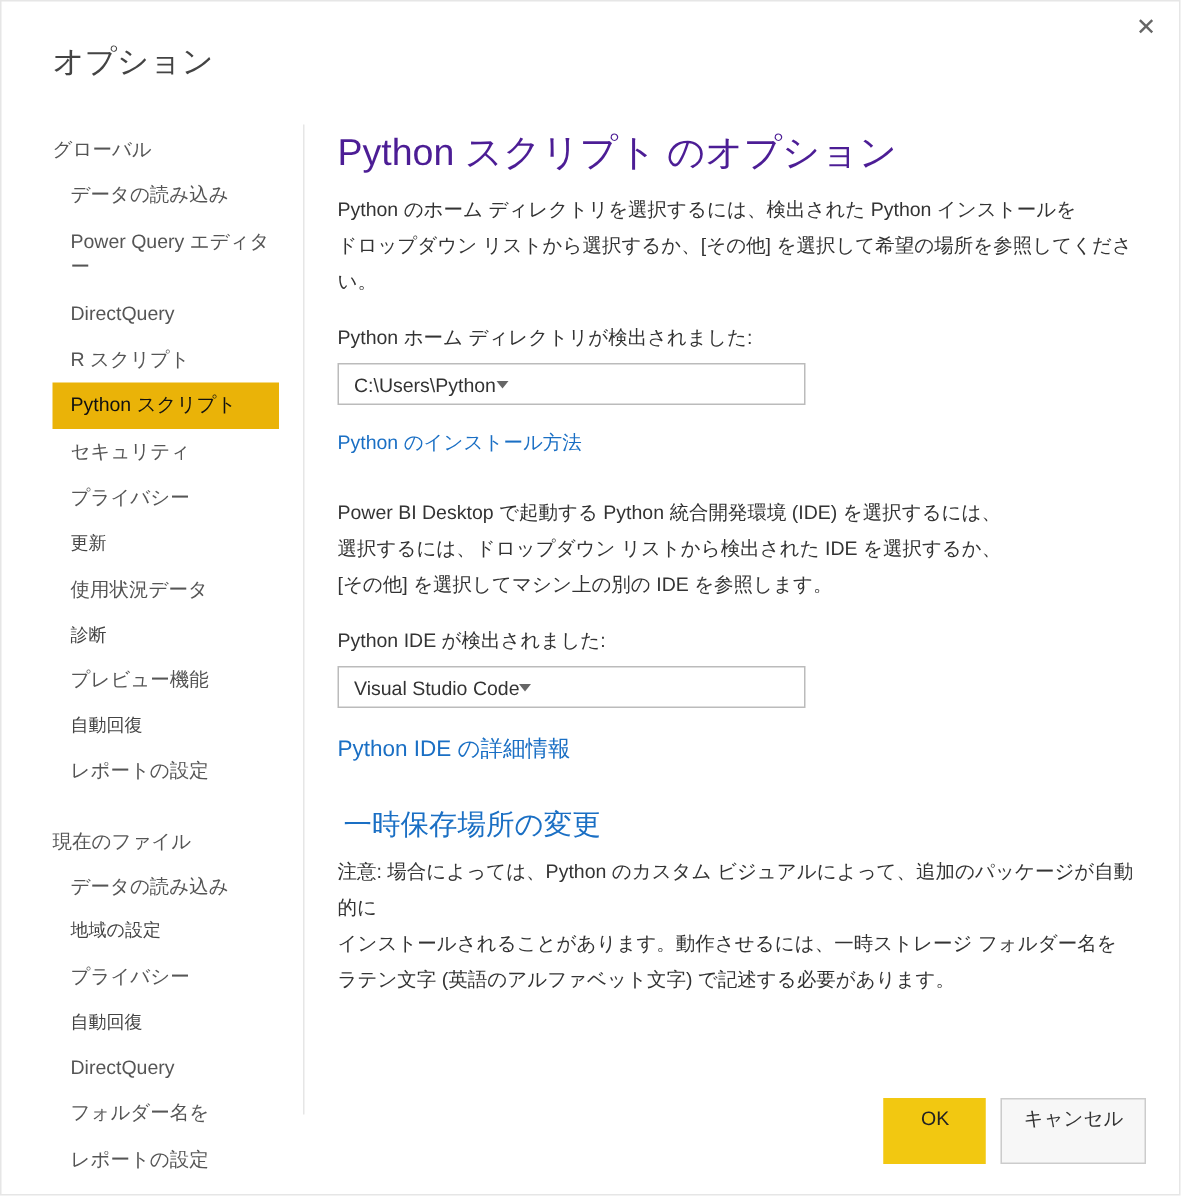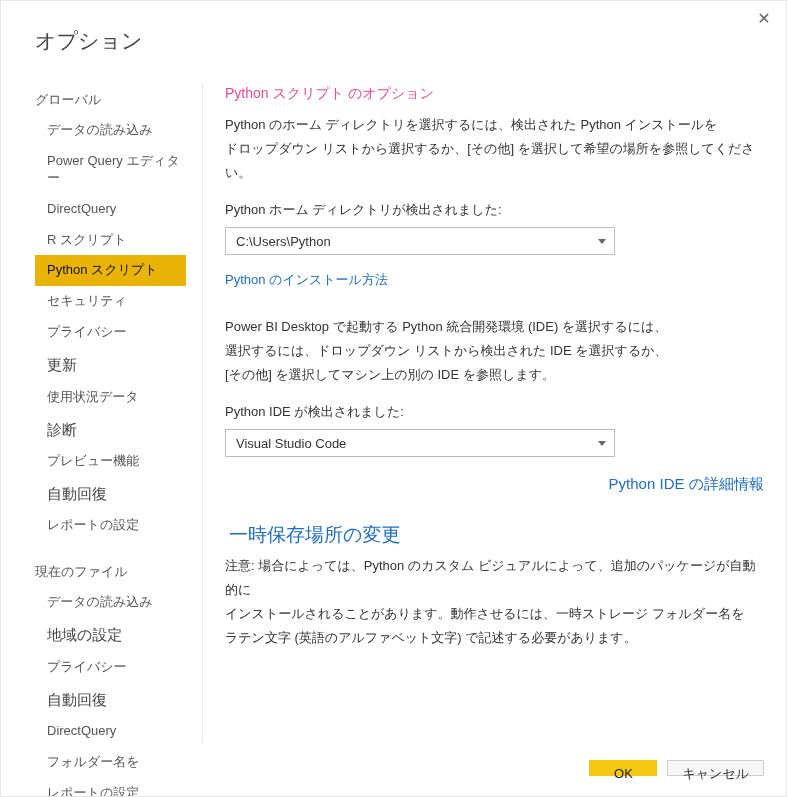--- a/index.html
+++ b/index.html
@@ -48,56 +48,56 @@
       padding: 8px 0 6px 0;
     }
     .nav-item {
       color: #555;
       font-size: 13px;
       padding: 7px 0 7px 12px;
       cursor: pointer;
       line-height: 1.3;
     }
     .nav-item.lg {
-      font-size: 15px;
+      font-size: 12px;
       color: #444;
     }
     .nav-item.selected {
       background: #eab308;
       color: #111;
       margin-right: 0;
     }
     .main {
       flex: 1;
       padding: 0 22px 0 22px;
     }
     .section-h1 {
-      font-size: 14px;
-      color: #ec4899;
+      font-size: 25px;
+      color: #4c1d95;
       margin: 2px 0 10px 0;
       font-weight: 400;
     }
     .para {
       font-size: 13px;
       color: #333;
       line-height: 1.85;
       margin-bottom: 16px;
     }
     .field-label {
       font-size: 13px;
       color: #333;
       margin: 8px 0 8px 0;
     }
     .dropdown {
-      width: 390px;
+      width: 312px;
       height: 28px;
       border: 1px solid #bbb;
       display: flex;
       align-items: center;
-      justify-content: space-between;
+      justify-content: flex-start;
       padding: 0 8px 0 10px;
       font-size: 13px;
       color: #333;
       cursor: pointer;
       background: #fff;
     }
     .caret {
       width: 0; height: 0;
       border-left: 4px solid transparent;
       border-right: 4px solid transparent;
@@ -109,39 +109,38 @@
       margin: 16px 0 26px 0;
       display: block;
       cursor: pointer;
     }
     .link2 {
       color: #1a6fc4;
       font-size: 15px;
       margin: 18px 0 28px 0;
       display: block;
       cursor: pointer;
-      text-align: right;
     }
     .subhead-link {
       color: #1a6fc4;
       font-size: 19px;
       margin: 24px 0 6px 4px;
       font-weight: 400;
       cursor: pointer;
     }
     .footer {
       position: absolute;
       bottom: 20px;
       right: 22px;
       display: flex;
       gap: 10px;
     }
     .btn {
       min-width: 68px;
-      height: 16px;
+      height: 44px;
       padding: 0 14px;
       font-size: 13px;
       border: 1px solid #ccc;
       background: #f7f7f7;
       cursor: pointer;
       text-align: center;
       line-height: 26px;
     }
     .btn.primary {
       background: #f2c811;

